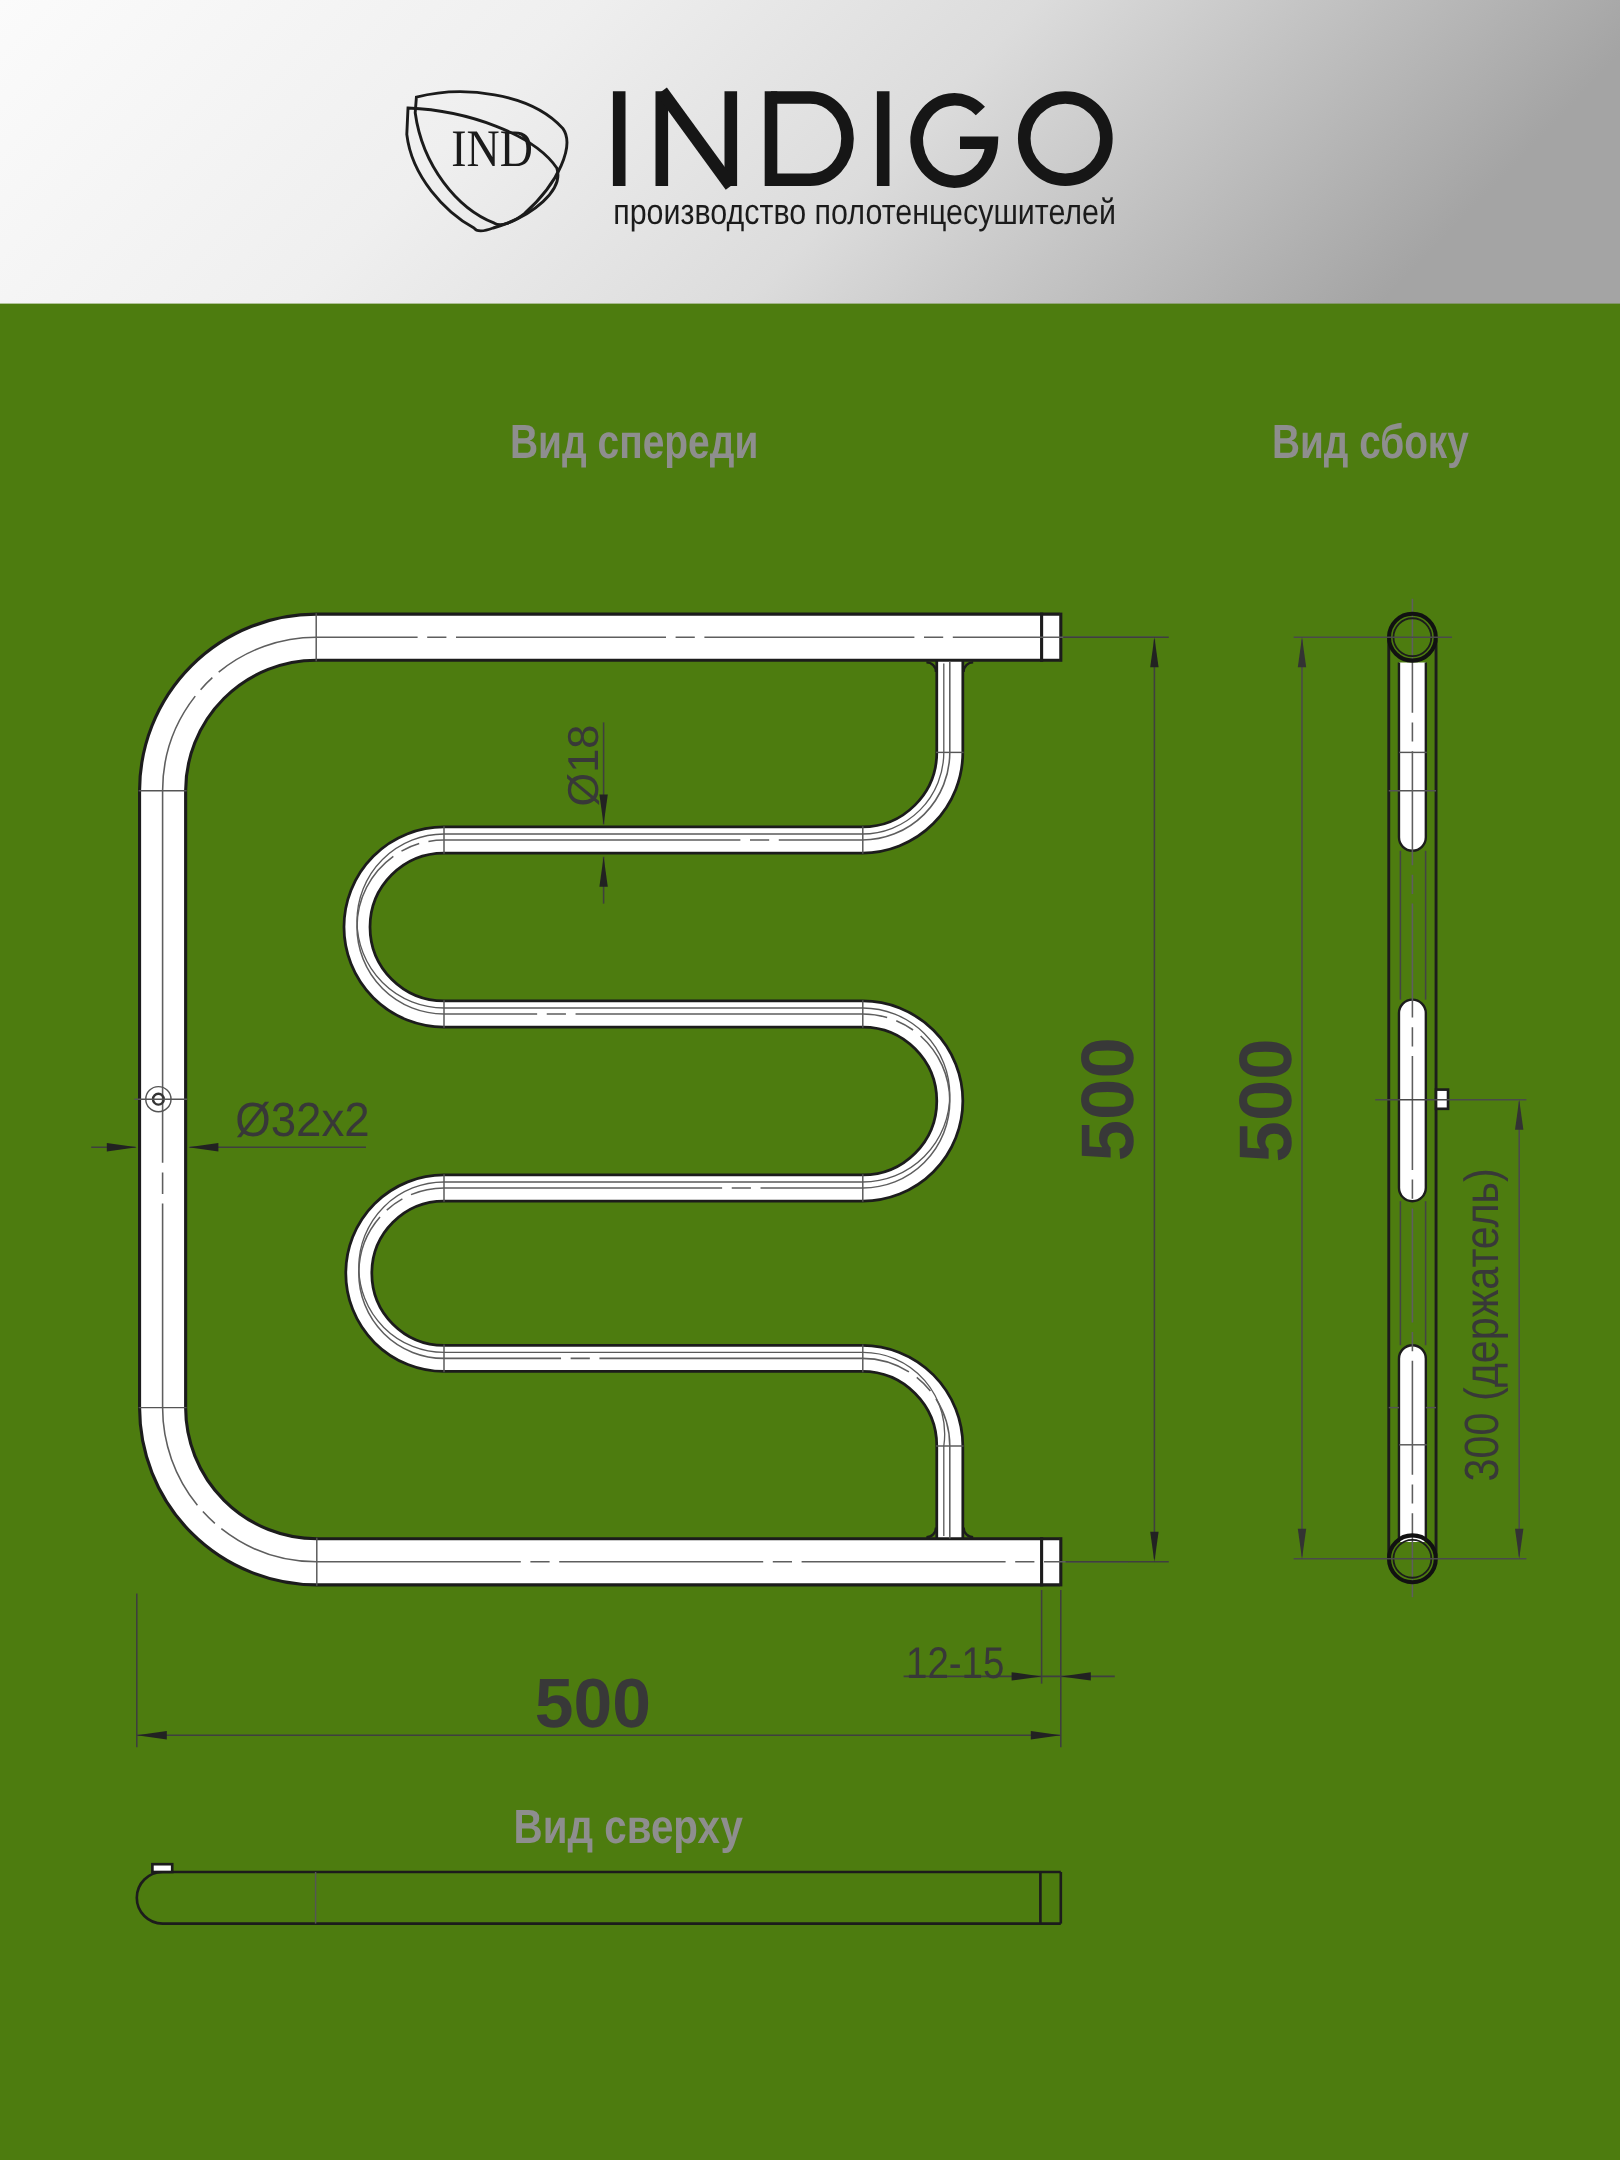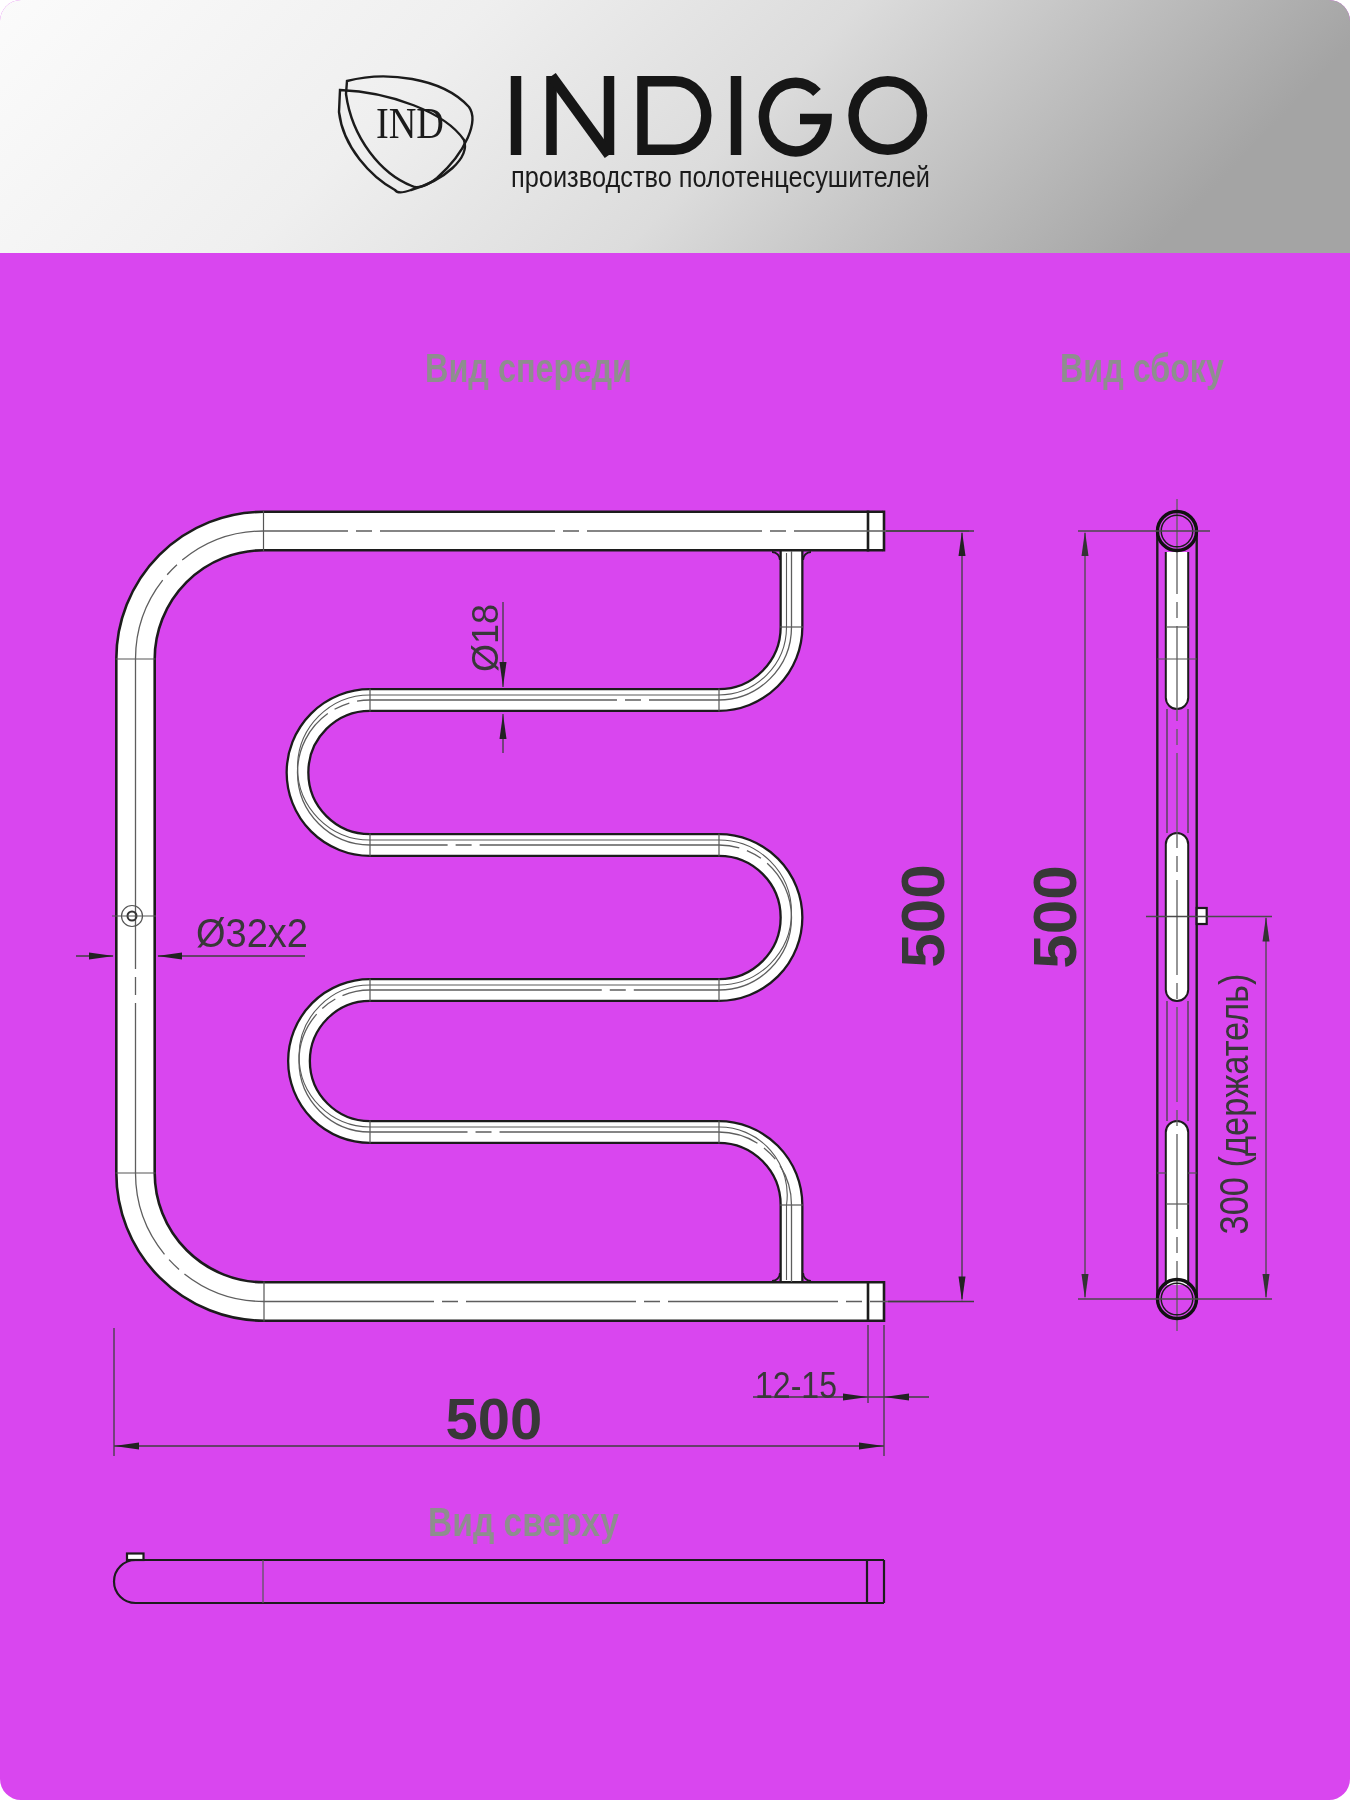--- a/index.html
+++ b/index.html
@@ -1,16 +1,16 @@
 <!DOCTYPE html>
 <html><head>
 <meta charset="utf-8">
 <style>
 html,body{margin:0;padding:0;background:#ffffff;}
-.page{position:relative;width:1350px;height:1800px;background:#d946ef;overflow:hidden;font-family:"Liberation Sans",sans-serif;border-radius:21px;}
+.page{position:relative;width:1350px;height:1800px;background:#4d7c0f;overflow:hidden;font-family:"Liberation Sans",sans-serif;}
 </style>
 </head>
 <body>
 <div class="page">
 <svg width="1350" height="1800" viewBox="0 0 1350 1800">
 <defs>
 <linearGradient id="hdr" x1="0" y1="0" x2="1" y2="0.18">
 <stop offset="0" stop-color="#fbfbfb"></stop>
 <stop offset="0.35" stop-color="#efefef"></stop>
 <stop offset="0.62" stop-color="#dcdcdc"></stop>

